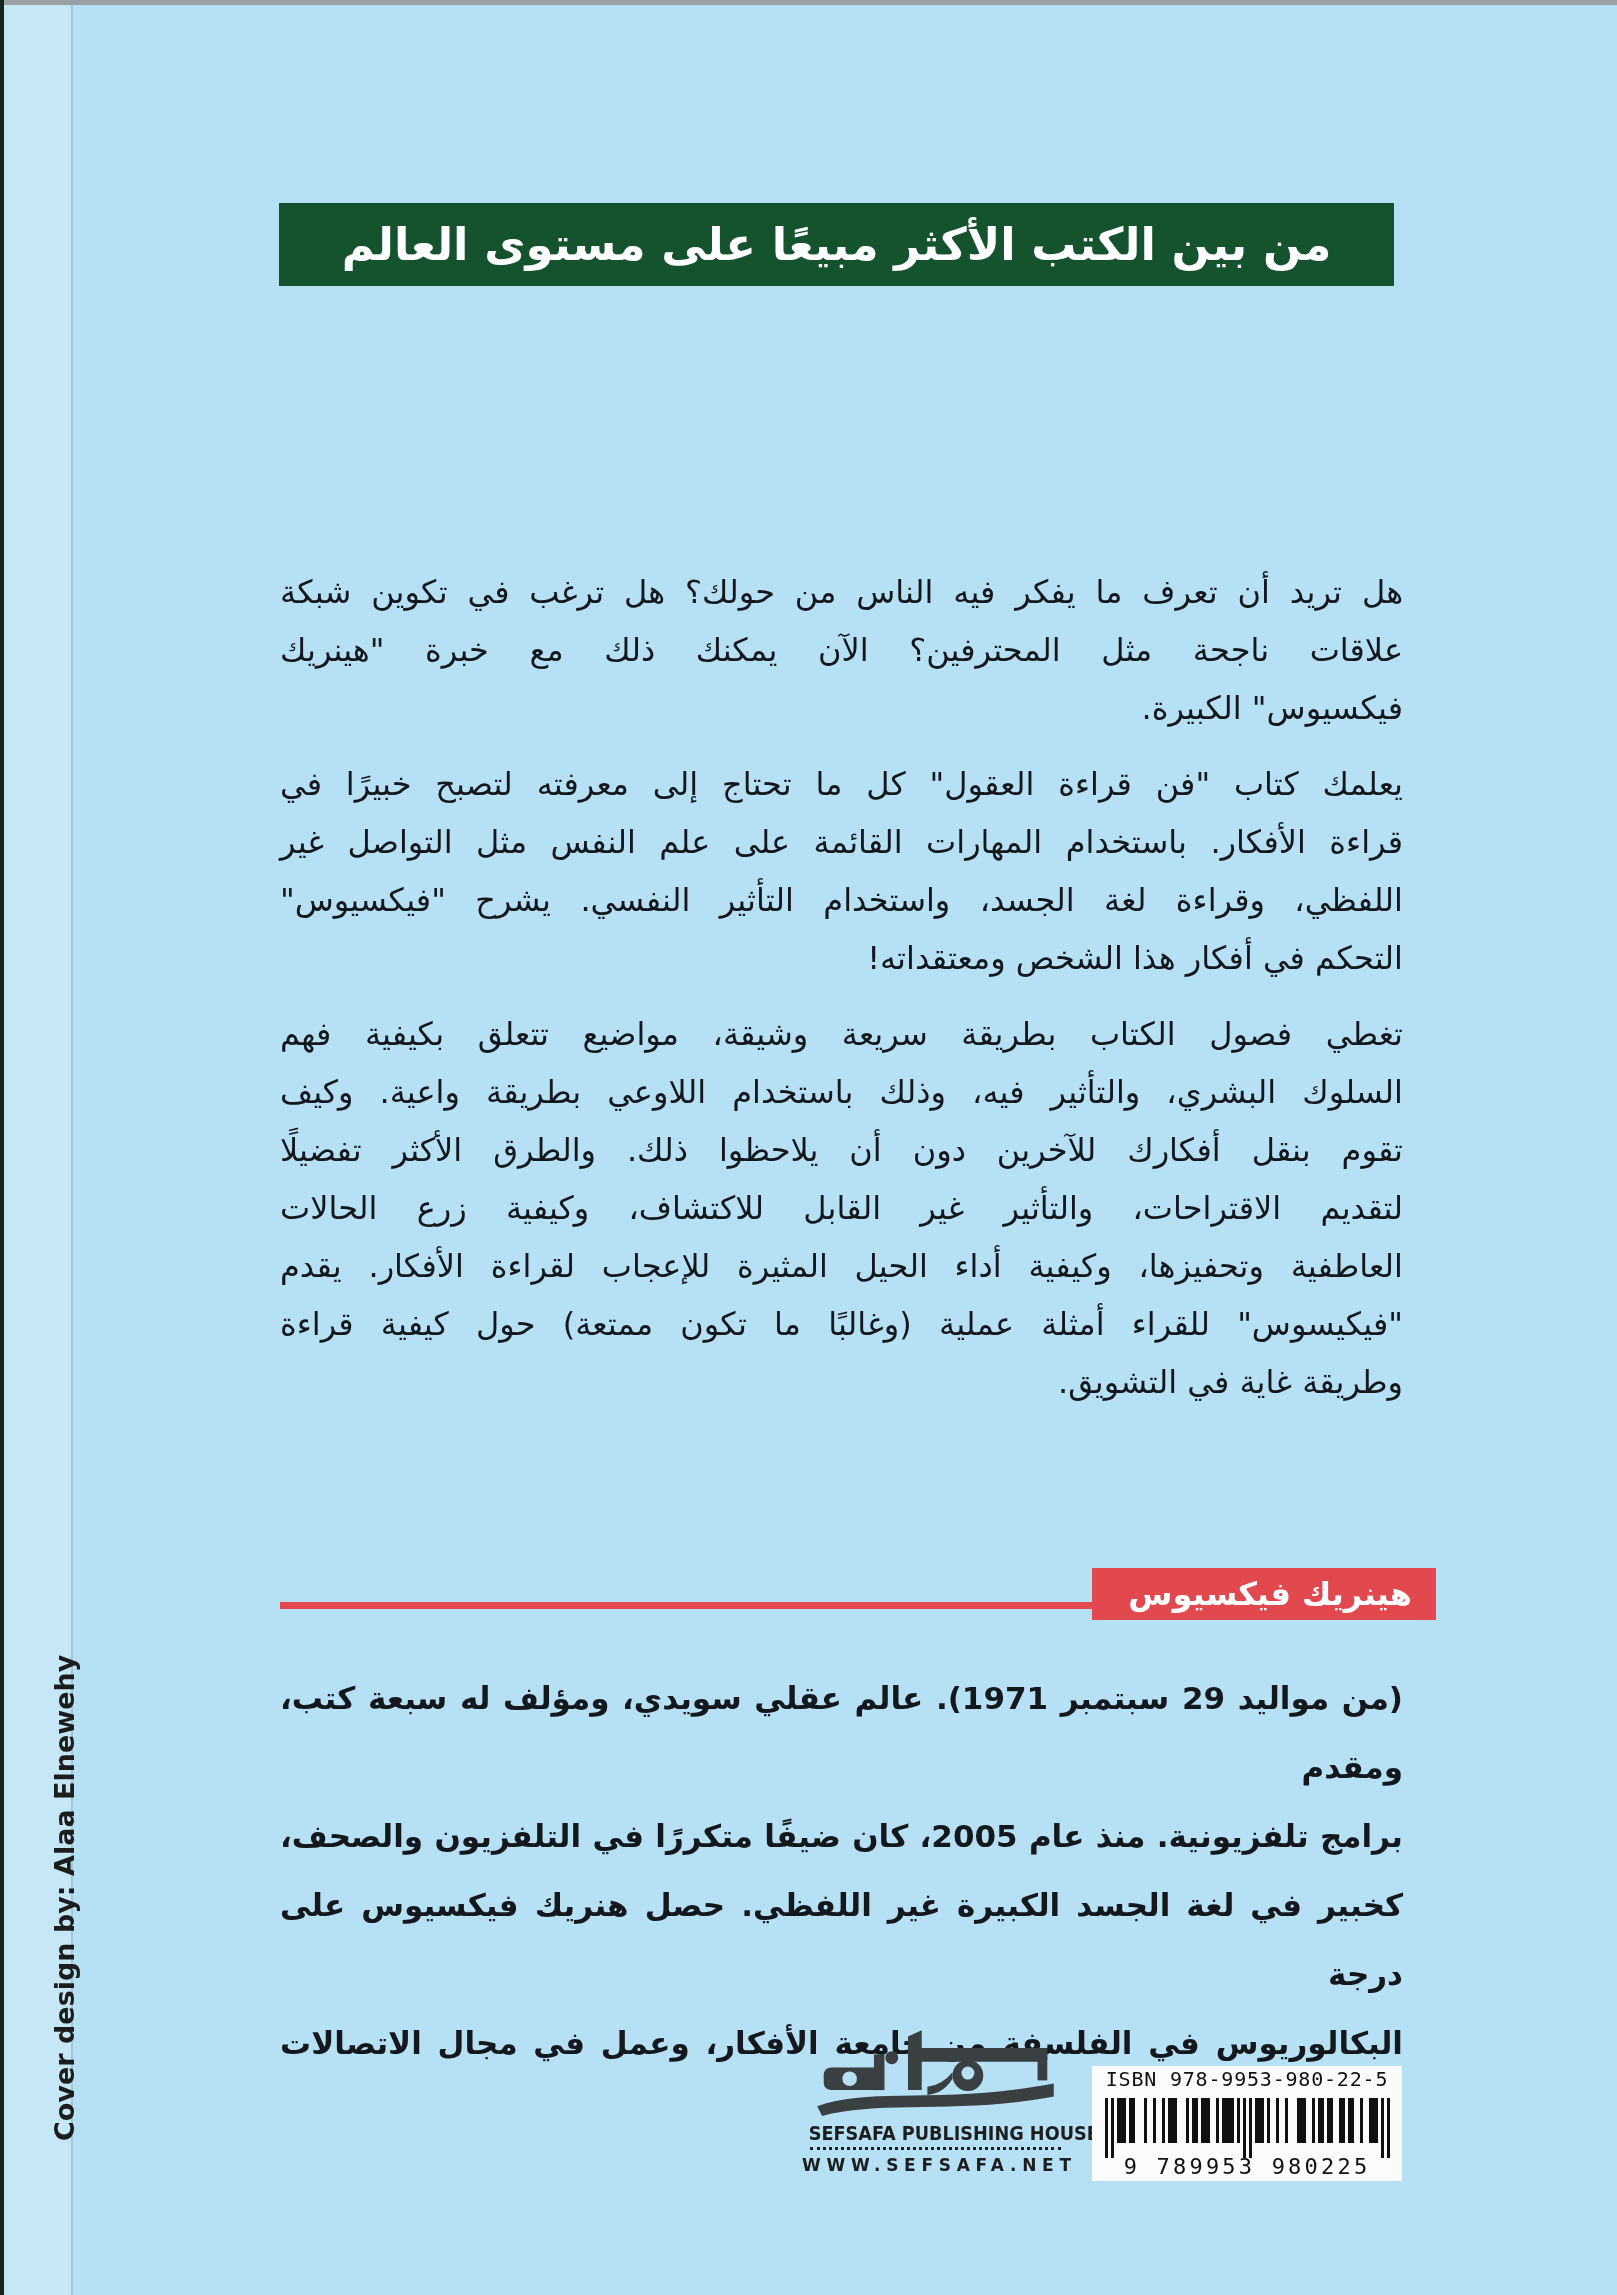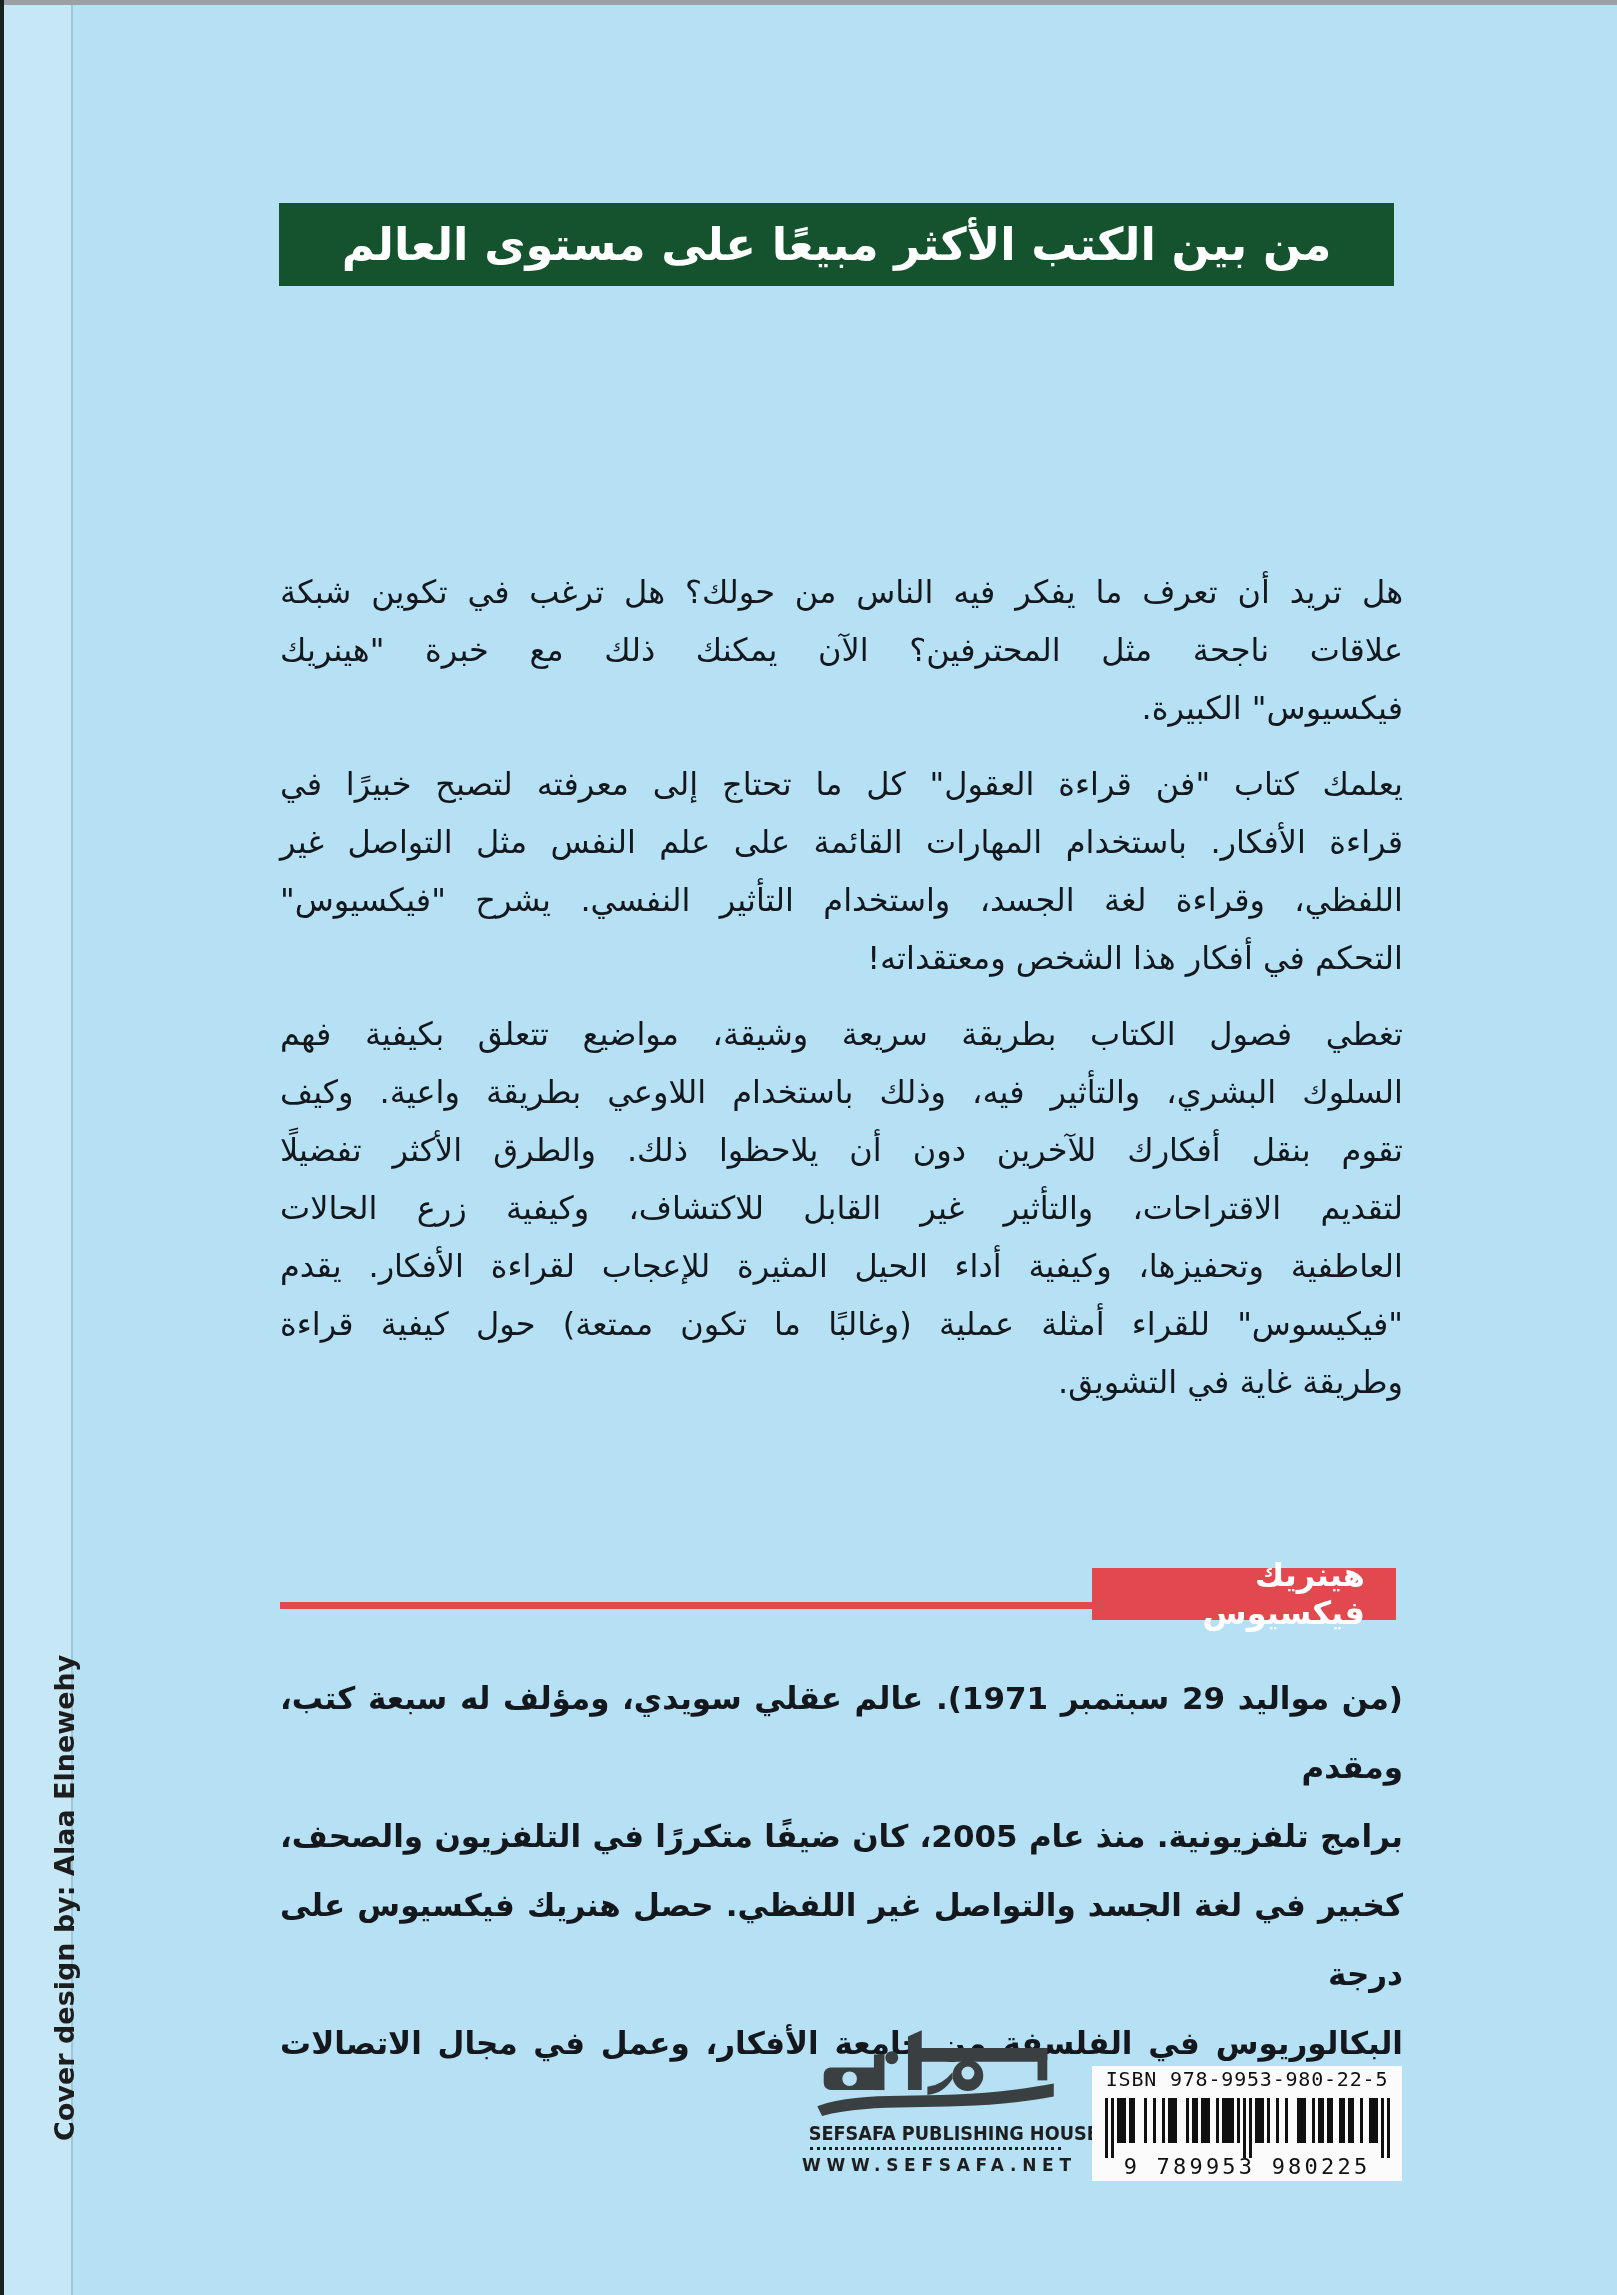--- a/index.html
+++ b/index.html
@@ -26,23 +26,23 @@
     position:absolute;left:280px;top:563px;width:1123px;
     direction:rtl;color:#14181d;font-size:32px;font-weight:400;line-height:58px;
   }
   .para{margin:0 0 18px 0;}
   .line{text-align:justify;text-align-last:justify;}
   .line.last{text-align-last:right;}
 
   
   .author-rule{position:absolute;left:280px;top:1602px;width:940px;height:7.3px;background:#e2494f;}
   .author-box{
-    position:absolute;left:1092px;top:1568px;width:304px;height:52px;
+    position:absolute;left:1092px;top:1568px;width:344px;height:52px;
     background:#e2494f;color:#ffffff;direction:rtl;display:flex;align-items:center;
-    padding:0 31px;box-sizing:border-box;font-size:32px;font-weight:700;
+    padding:0 24px;box-sizing:border-box;font-size:32px;font-weight:700;
   }
 
   
   .bio{
     position:absolute;left:280px;top:1664px;width:1123px;
     direction:rtl;color:#14181d;font-size:31px;font-weight:700;line-height:69px;
   }
 
   
   .side-credit{
@@ -112,21 +112,21 @@
 
   <div class="author-rule"></div>
   <div class="author-box">
     <span>هينريك فيكسيوس</span>
   </div>
 
   <div class="bio">
       <div class="para">
         <div class="line">(من مواليد 29 سبتمبر 1971). عالم عقلي سويدي، ومؤلف له سبعة كتب، ومقدم</div>
         <div class="line">برامج تلفزيونية. منذ عام 2005، كان ضيفًا متكررًا في التلفزيون والصحف،</div>
-        <div class="line">كخبير في لغة الجسد والتواصل غير اللفظي. حصل هنريك فيكسيوس على درجة</div>
+        <div class="line">كخبير في لغة الجسد الكبيرة غير اللفظي. حصل هنريك فيكسيوس على درجة</div>
         <div class="line">البكالوريوس في الفلسفة من جامعة الأفكار، وعمل في مجال الاتصالات</div>
         <div class="line last">والتسويق.</div>
       </div>
     </div>
 
   <div class="side-credit">Cover design by: Alaa Elnewehy</div>
 
   <div class="publisher">
     <svg class="logo-mark" width="243" height="91" viewBox="0 0 300 112" aria-hidden="true">
       <g fill="#3a3f41">

